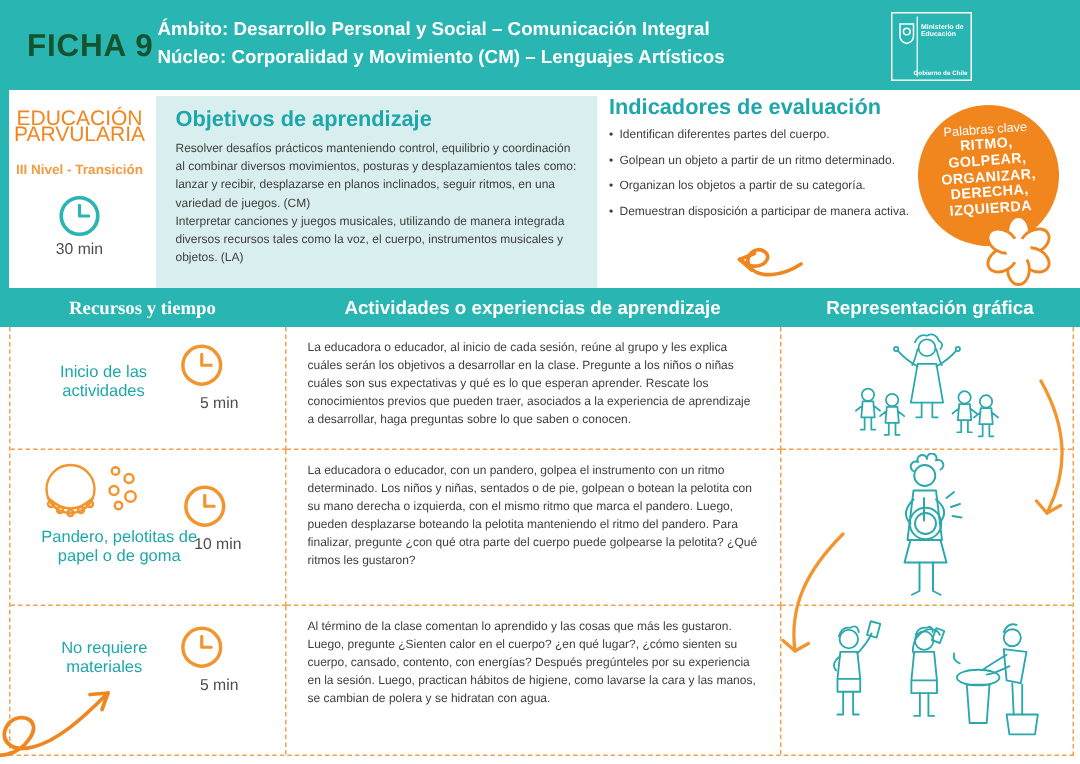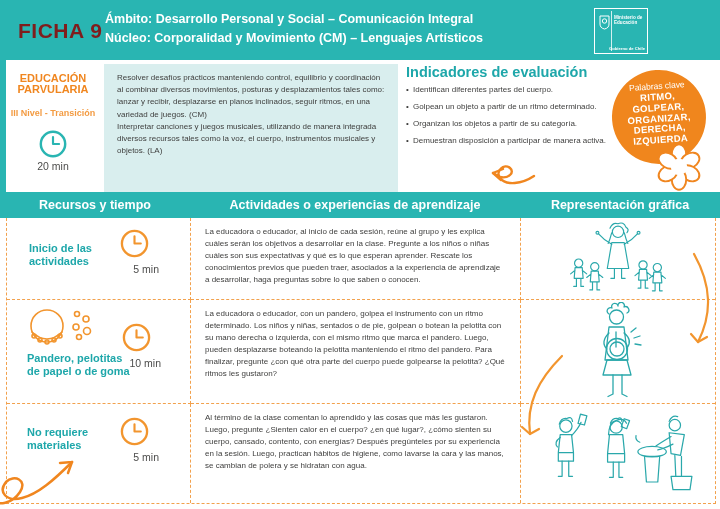--- a/index.html
+++ b/index.html
@@ -3,60 +3,60 @@
 <meta charset="utf-8">
 <style>
   html,body{margin:0;padding:0;}
   body{
     width:720px;height:509px;position:relative;overflow:hidden;
     background:#ffffff;font-family:"Liberation Sans",sans-serif;
     -webkit-font-smoothing:antialiased;
   }
   
   .header{position:absolute;left:0;top:0;width:720px;height:60px;background:#29b5b2;}
-  .ficha{position:absolute;left:18px;top:19px;font-size:21px;font-weight:bold;color:#7f1d1d;letter-spacing:.5px;}
+  .ficha{position:absolute;left:18px;top:19px;font-size:21px;font-weight:bold;color:#14532d;letter-spacing:.5px;}
   .hlines{position:absolute;left:105px;top:10px;color:#fff;font-weight:bold;font-size:12.5px;line-height:19px;}
   .mineduc{position:absolute;left:594px;top:8px;width:54px;height:46px;border:1.5px solid #fff;box-sizing:border-box;color:#fff;}
   .mineduc .shield{position:absolute;left:3px;top:5px;}
   .mineduc .mtext{position:absolute;left:19px;top:6px;font-size:4.6px;font-weight:bold;line-height:5.4px;}
   .mineduc .mbottom{position:absolute;right:2px;bottom:2px;font-size:4.2px;font-weight:bold;}
   .mineduc .mdiv{position:absolute;left:16px;top:2px;bottom:2px;width:1px;background:rgba(255,255,255,.8);}
   .uce{position:absolute;left:656px;top:2px;width:60px;height:56px;color:#fff;}
   .uce .net{position:absolute;right:-2px;top:0;}
   .uce .ucetxt{position:absolute;left:3px;top:23px;font-size:15px;font-weight:bold;letter-spacing:1.5px;}
   .uce .ucesub{position:absolute;left:3px;top:41px;font-size:3.9px;font-weight:bold;line-height:4.6px;white-space:pre-line;}
   .left-strip{position:absolute;left:0;top:60px;width:6px;height:132px;background:#29b5b2;}
   
   .sidebar{position:absolute;left:6px;top:64px;width:94px;height:128px;text-align:center;background:#fff;}
-  .sidebar-title{color:#f0861f;font-weight:bold;font-size:11px;line-height:11px;margin-top:9px;}
+  .sidebar-title{color:#f0861f;font-weight:normal;font-size:14px;line-height:11px;margin-top:9px;}
   .sidebar-level{color:#f39b42;font-weight:bold;font-size:9px;margin-top:13px;}
   .sidebar-clock{margin-top:11px;}
   .sidebar-time{font-size:10.5px;color:#4c4c4b;margin-top:1px;}
   .objetivos{position:absolute;left:104px;top:64px;width:294px;height:128px;background:#d9eeee;box-sizing:border-box;padding:8px 13px 0 13px;}
   .sec-title{margin:0 0 5px 0;font-size:14.5px;font-weight:bold;color:#1ea7aa;}
   .obj-p{margin:0;font-size:8px;line-height:12.2px;color:#3e3e3d;}
   .indicadores{position:absolute;left:406px;top:64px;width:214px;}
   .ind-item{position:relative;padding-left:7px;font-size:8px;color:#3e3e3d;margin-bottom:8px;white-space:nowrap;}
   .ind-item::before{content:"•";position:absolute;left:0;top:0;color:#3e3e3d;}
   .swirl-ind{position:absolute;left:478px;top:152px;}
   .kw-circle{position:absolute;left:612px;top:70px;width:94px;height:94px;border-radius:50%;background:#f0861d;color:#fff;text-align:center;transform:rotate(-4deg);z-index:1;}
   .kw-label{font-size:8.5px;padding-top:11px;}
   .kw-words{font-size:9.5px;font-weight:bold;line-height:10.8px;white-space:pre-line;margin-top:1px;letter-spacing:.3px;}
   .flower{position:absolute;left:650px;top:139px;z-index:2;}
   
   .thead{position:absolute;left:0;top:192px;width:720px;height:26px;background:#29b5b2;display:flex;}
   .thead .th{color:#fff;font-weight:bold;font-size:12.5px;line-height:26px;text-align:center;}
-  .th1{width:190px;} .th2{width:330px;} .th3{width:200px;}
+  .th1{width:190px;font-family:Liberation Serif, serif;} .th2{width:330px;} .th3{width:200px;}
   .tbody{position:absolute;left:6px;top:218px;width:708px;height:285px;display:grid;
     grid-template-columns:184px 330px 194px;grid-template-rows:82px 104px 99px;
     border-left:1px dashed #f2a14d;border-right:1px dashed #f2a14d;border-bottom:1px dashed #f2a14d;}
   .cell{position:relative;box-sizing:border-box;}
   .br{border-right:1px dashed #f2a14d;}
   .bb{border-bottom:1px dashed #f2a14d;}
-  .res-label{position:absolute;color:#1ea7aa;font-size:11px;font-weight:bold;line-height:13px;}
+  .res-label{position:absolute;color:#1ea7aa;font-size:11px;font-weight:normal;line-height:13px;text-align:center;}
   .cellclock{position:absolute;}
   .celltime{position:absolute;width:48px;text-align:right;font-size:10.5px;color:#4c4c4b;}
   .activity{padding:8px 14px 0 14px;font-size:8px;line-height:12.1px;color:#3e3e3d;overflow:hidden;height:100%;box-sizing:border-box;}
   .illus{display:flex;justify-content:center;align-items:flex-start;height:100%;}
   .pandero{position:absolute;left:14px;top:6px;}
   
   .arrow1{position:absolute;left:686px;top:250px;}
   .arrow2{position:absolute;left:518px;top:352px;}
   .swirl-bottom{position:absolute;left:-6px;top:450px;}
   svg{display:block;}
@@ -89,24 +89,25 @@
 
 <div class="sidebar">
   <div class="sidebar-title">EDUCACIÓN PARVULARIA</div>
   <div class="sidebar-level">III Nivel - Transición</div>
   <div class="sidebar-clock">
     <svg width="30" height="30" viewBox="0 0 32 32" fill="none" stroke="#29b5b2" stroke-linecap="round" style="margin:0 auto;">
       <circle cx="16" cy="16" r="13" stroke-width="2.6"></circle>
       <path d="M16,16 V8.5 M16,16 H22.5" stroke-width="2.3"></path>
     </svg>
   </div>
-  <div class="sidebar-time">20 min</div>
+  <div class="sidebar-time">30 min</div>
 </div>
 
 <div class="objetivos">
+  <div class="sec-title">Objetivos de aprendizaje</div>
   <p class="obj-p">Resolver desafíos prácticos manteniendo control, equilibrio y coordinación al combinar diversos movimientos, posturas y desplazamientos tales como: lanzar y recibir, desplazarse en planos inclinados, seguir ritmos, en una variedad de juegos. (CM)</p>
   <p class="obj-p">Interpretar canciones y juegos musicales, utilizando de manera integrada diversos recursos tales como la voz, el cuerpo, instrumentos musicales y objetos. (LA)</p>
 </div>
 
 <div class="indicadores">
   <div class="sec-title">Indicadores de evaluación</div>
   <div class="ind-item">Identifican diferentes partes del cuerpo.</div>
   <div class="ind-item">Golpean un objeto a partir de un ritmo determinado.</div>
   <div class="ind-item">Organizan los objetos a partir de su categoría.</div>
   <div class="ind-item">Demuestran disposición a participar de manera activa.</div>

